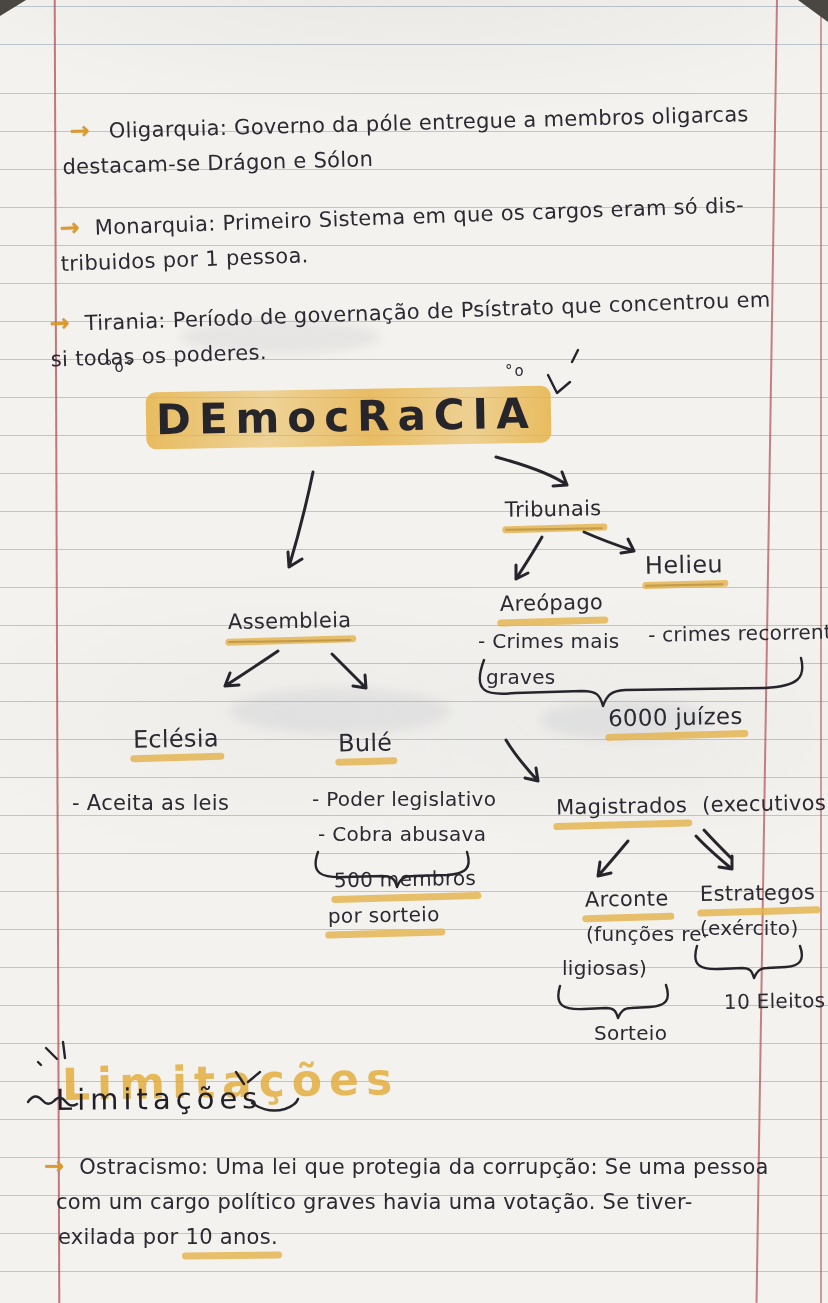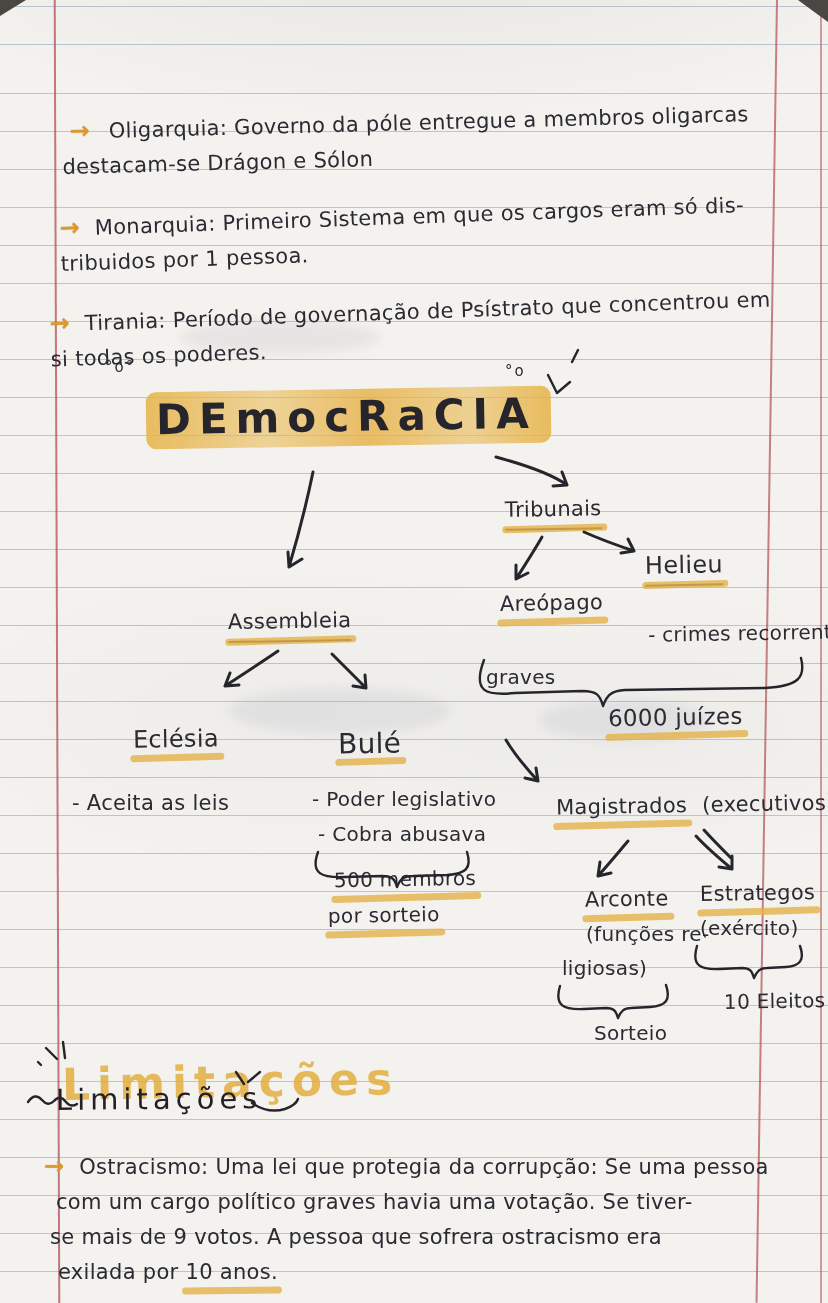--- a/index.html
+++ b/index.html
@@ -93,37 +93,38 @@
   </div>
 
   <div class="abs hw rot-1" style="left:645px;top:548px;font-size:24px;">
     <span class="label u-ink u-yellow">Helieu</span>
   </div>
 
   <div class="abs hw rot-1" style="left:500px;top:586px;">
     <span class="label u-yellow">Areópago</span>
   </div>
 
+  <div class="abs hw small" style="left:478px;top:624px;">- Crimes mais</div>
   <div class="abs hw small" style="left:486px;top:660px;">graves</div>
 
   <div class="abs hw small rot-1" style="left:648px;top:616px;">- crimes recorrentes</div>
 
   <div class="abs hw rot-1" style="left:608px;top:700px;font-size:23px;">
     <span class="label u-yellow">6000 juízes</span>
   </div>
 
   <div class="abs hw rot-1" style="left:228px;top:604px;">
     <span class="label u-ink u-yellow">Assembleia</span>
   </div>
 
   <div class="abs hw rot-1" style="left:133px;top:722px;font-size:24px;">
     <span class="label u-yellow">Eclésia</span>
   </div>
 
-  <div class="abs hw rot-1" style="left:338px;top:726px;font-size:28px;">
+  <div class="abs hw rot-1" style="left:338px;top:726px;font-size:24px;">
     <span class="label u-yellow">Bulé</span>
   </div>
 
   <div class="abs hw small" style="left:312px;top:782px;">- Poder legislativo</div>
 
   <div class="abs hw" style="left:72px;top:786px;">- Aceita as leis</div>
   <div class="abs hw small" style="left:318px;top:817px;">- Cobra abusava</div>
 
   <div class="abs hw small rot-1" style="left:334px;top:862px;">
     <span class="label u-yellow">500 membros</span>
@@ -150,21 +151,20 @@
   <div class="abs hw small" style="left:700px;top:911px;">(exército)</div>
   <div class="abs hw small rot-1" style="left:724px;top:984px;">10 Eleitos</div>
 
   <div class="abs heading-yellow" style="left:62px;top:1056px;">Limitações</div>
   <div class="abs heading-ink" style="left:56px;top:1082px;">Limitações</div>
 
   <div class="abs" style="left:44px;top:1150px;">
     <span class="bullet">→</span>
     <span class="hw" style="margin-left:10px;">Ostracismo: Uma lei que protegia da corrupção: Se uma pessoa</span>
     <div class="hw" style="margin-left:12px;">com um cargo político graves havia uma votação. Se tiver-</div>
-    <div class="hw" style="margin-left:6px;">se mais de 9 votos. A pessoa que sofrera ostracismo era</div>
     <div class="hw" style="margin-left:14px;">
       <span>exilada por </span>
       <span class="label u-yellow">10 anos.</span>
     </div>
   </div>
 
   <svg class="overlay" width="828" height="1303" viewBox="0 0 828 1303">
 
     <path class="ink" d="M313,472 C306,506 297,540 289,567 M289,567 l-1,-15 M289,567 l13,-8"></path>
 

